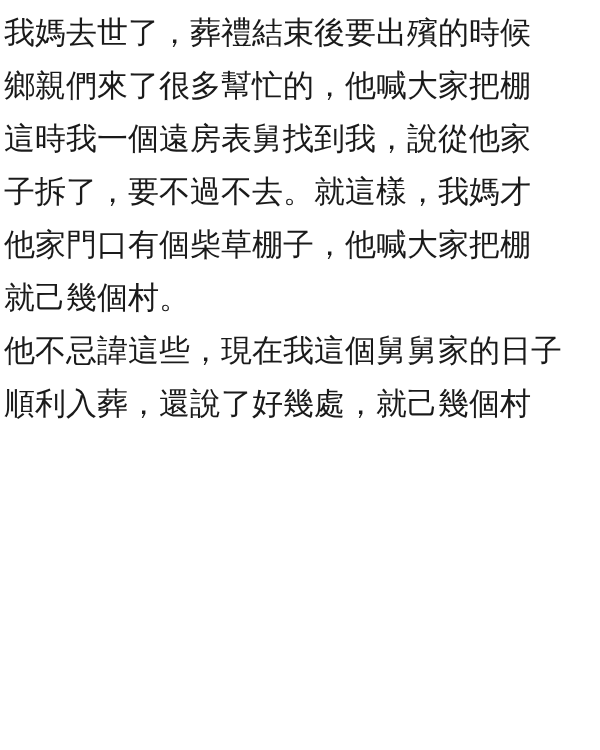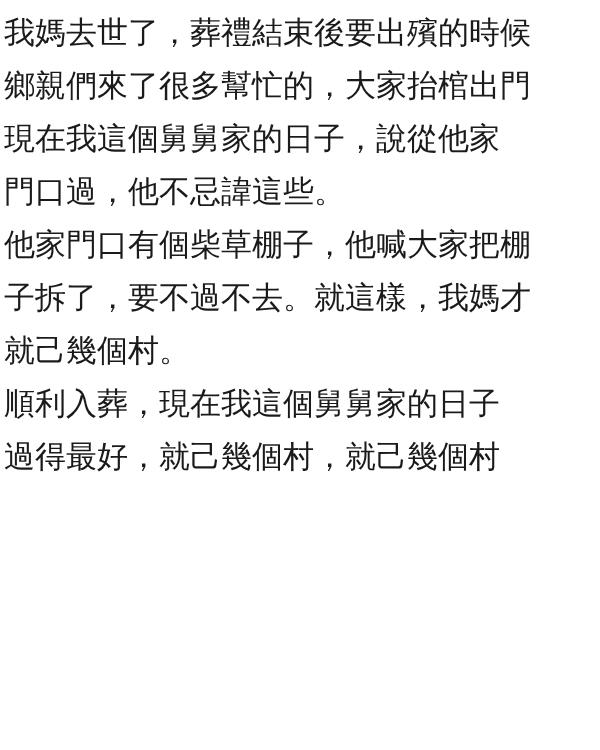--- a/index.html
+++ b/index.html
@@ -32,21 +32,20 @@
   }
   .line.clipped {
     overflow: hidden;
   }
 </style>
 </head>
 <body>
 
 <div id="page">
   <div class="line">我媽去世了，葬禮結束後要出殯的時候</div>
-  <div class="line">鄉親們來了很多幫忙的，大家抬棺出門</div>
-  <div class="line">現在我這個舅舅家的日子，說從他家</div>
-  <div class="line">門口過，他不忌諱這些。</div>
+  <div class="line">鄉親們來了很多幫忙的，他喊大家把棚</div>
+  <div class="line">這時我一個遠房表舅找到我，說從他家</div>
+  <div class="line">子拆了，要不過不去。就這樣，我媽才</div>
   <div class="line">他家門口有個柴草棚子，他喊大家把棚</div>
-  <div class="line">子拆了，要不過不去。就這樣，我媽才</div>
   <div class="line">就己幾個村。</div>
-  <div class="line">順利入葬，現在我這個舅舅家的日子</div>
-  <div class="line clipped">過得最好，就己幾個村，就己幾個村</div>
+  <div class="line">他不忌諱這些，現在我這個舅舅家的日子</div>
+  <div class="line clipped">順利入葬，還說了好幾處，就己幾個村</div>
 </div>
 
 </body></html>

